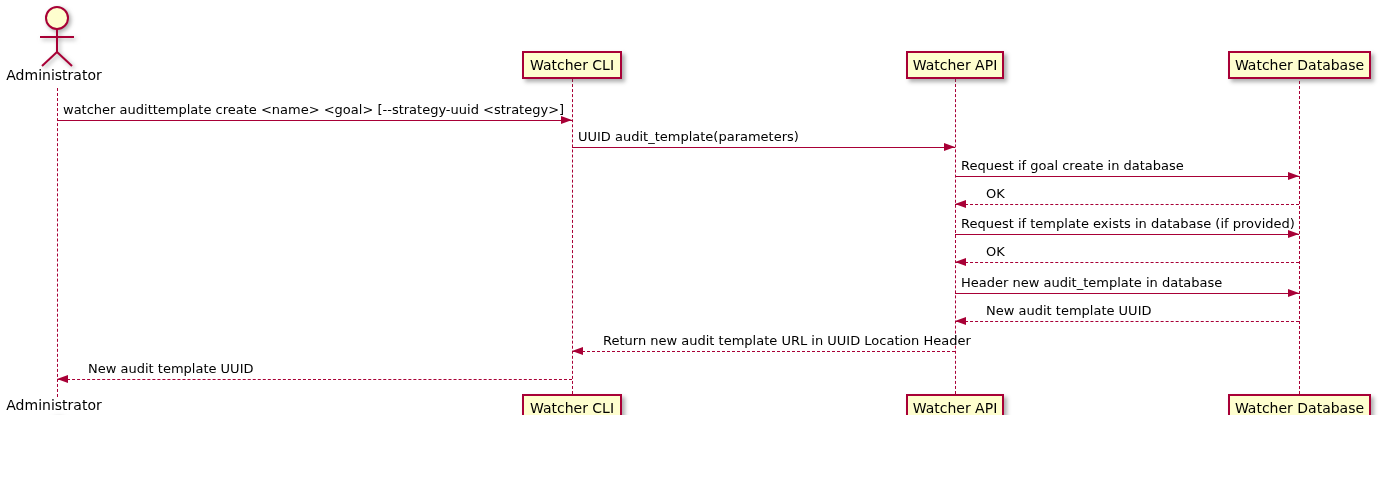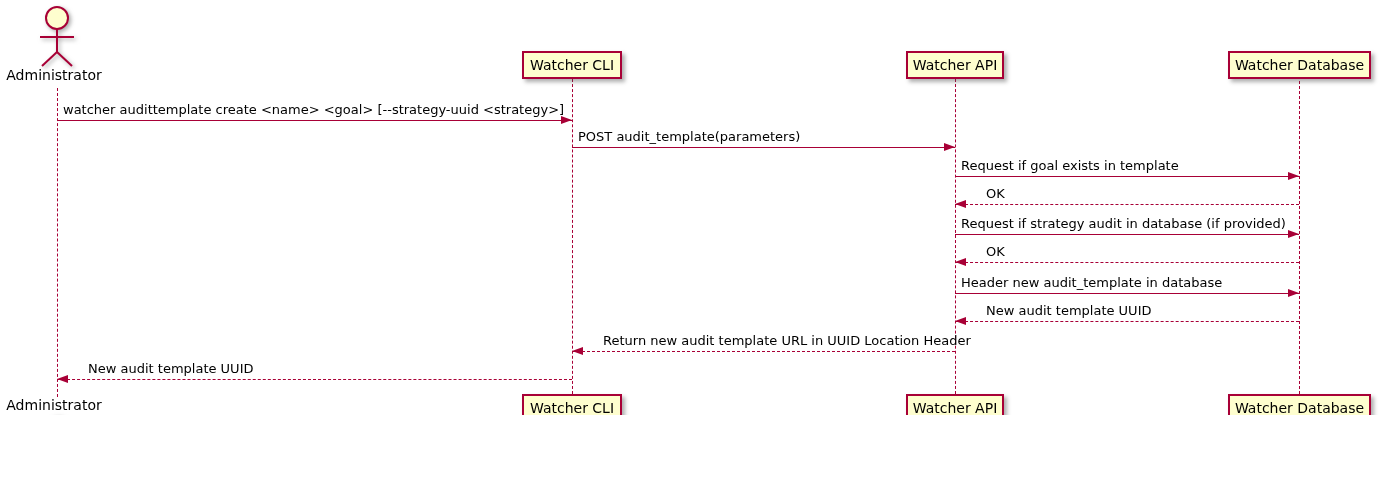--- a/index.html
+++ b/index.html
@@ -112,39 +112,39 @@
   <div class="participant" style="left:906px; top:394px; width:98px;">Watcher API</div>
   <div class="participant" style="left:1228px; top:394px; width:143px;">Watcher Database</div>
 
   <div class="message solid right" style="left:57px; top:120px; width:515px;">
     <span class="msg-label">watcher audittemplate create &lt;name&gt; &lt;goal&gt; [--strategy-uuid &lt;strategy&gt;]</span>
     <div class="msg-line"></div>
     <div class="msg-arrow"></div>
   </div>
 
   <div class="message solid right" style="left:572px; top:147px; width:383px;">
-    <span class="msg-label">POST audit_template(parameters)</span>
+    <span class="msg-label">UUID audit_template(parameters)</span>
     <div class="msg-line"></div>
     <div class="msg-arrow"></div>
   </div>
 
   <div class="message solid right" style="left:955px; top:176px; width:344px;">
-    <span class="msg-label">Request if goal exists in template</span>
+    <span class="msg-label">Request if goal create in database</span>
     <div class="msg-line"></div>
     <div class="msg-arrow"></div>
   </div>
 
   <div class="message dashed left" style="left:955px; top:204px; width:344px;">
     <span class="msg-label">OK</span>
     <div class="msg-line"></div>
     <div class="msg-arrow"></div>
   </div>
 
   <div class="message solid right" style="left:955px; top:234px; width:344px;">
-    <span class="msg-label">Request if strategy audit in database (if provided)</span>
+    <span class="msg-label">Request if template exists in database (if provided)</span>
     <div class="msg-line"></div>
     <div class="msg-arrow"></div>
   </div>
 
   <div class="message dashed left" style="left:955px; top:262px; width:344px;">
     <span class="msg-label">OK</span>
     <div class="msg-line"></div>
     <div class="msg-arrow"></div>
   </div>
 

